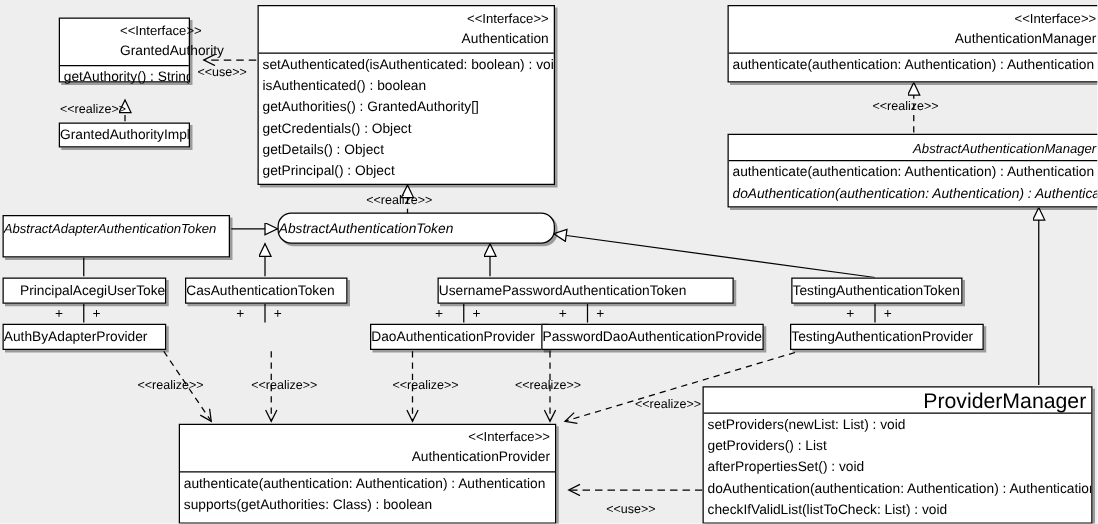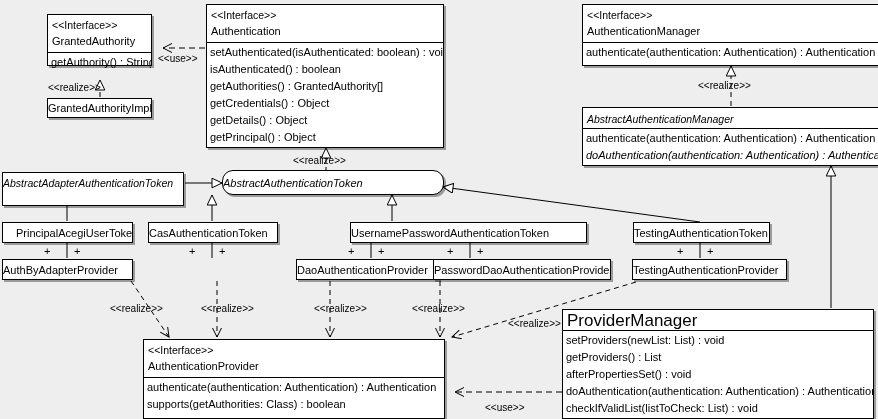--- a/index.html
+++ b/index.html
@@ -20,24 +20,25 @@
   .uml-box {
     position: absolute;
     box-sizing: border-box;
     background: #ffffff;
     border: 1px solid #000000;
     box-shadow: 2px 2px 0 rgba(0,0,0,0.35);
     z-index: 5;
   }
   .uml-head {
     padding: 3px 4px 3px 4px;
-    text-align: left;
+    text-align: right;
     font-size: 11px;
     line-height: 15px;
     color: #000;
+    margin-left: 44px;
   }
   .uml-head .stereo {
     display: block;
     font-size: 10.5px;
     line-height: 15px;
   }
   .uml-head .cname {
     display: block;
     font-size: 11px;
     line-height: 16px;

